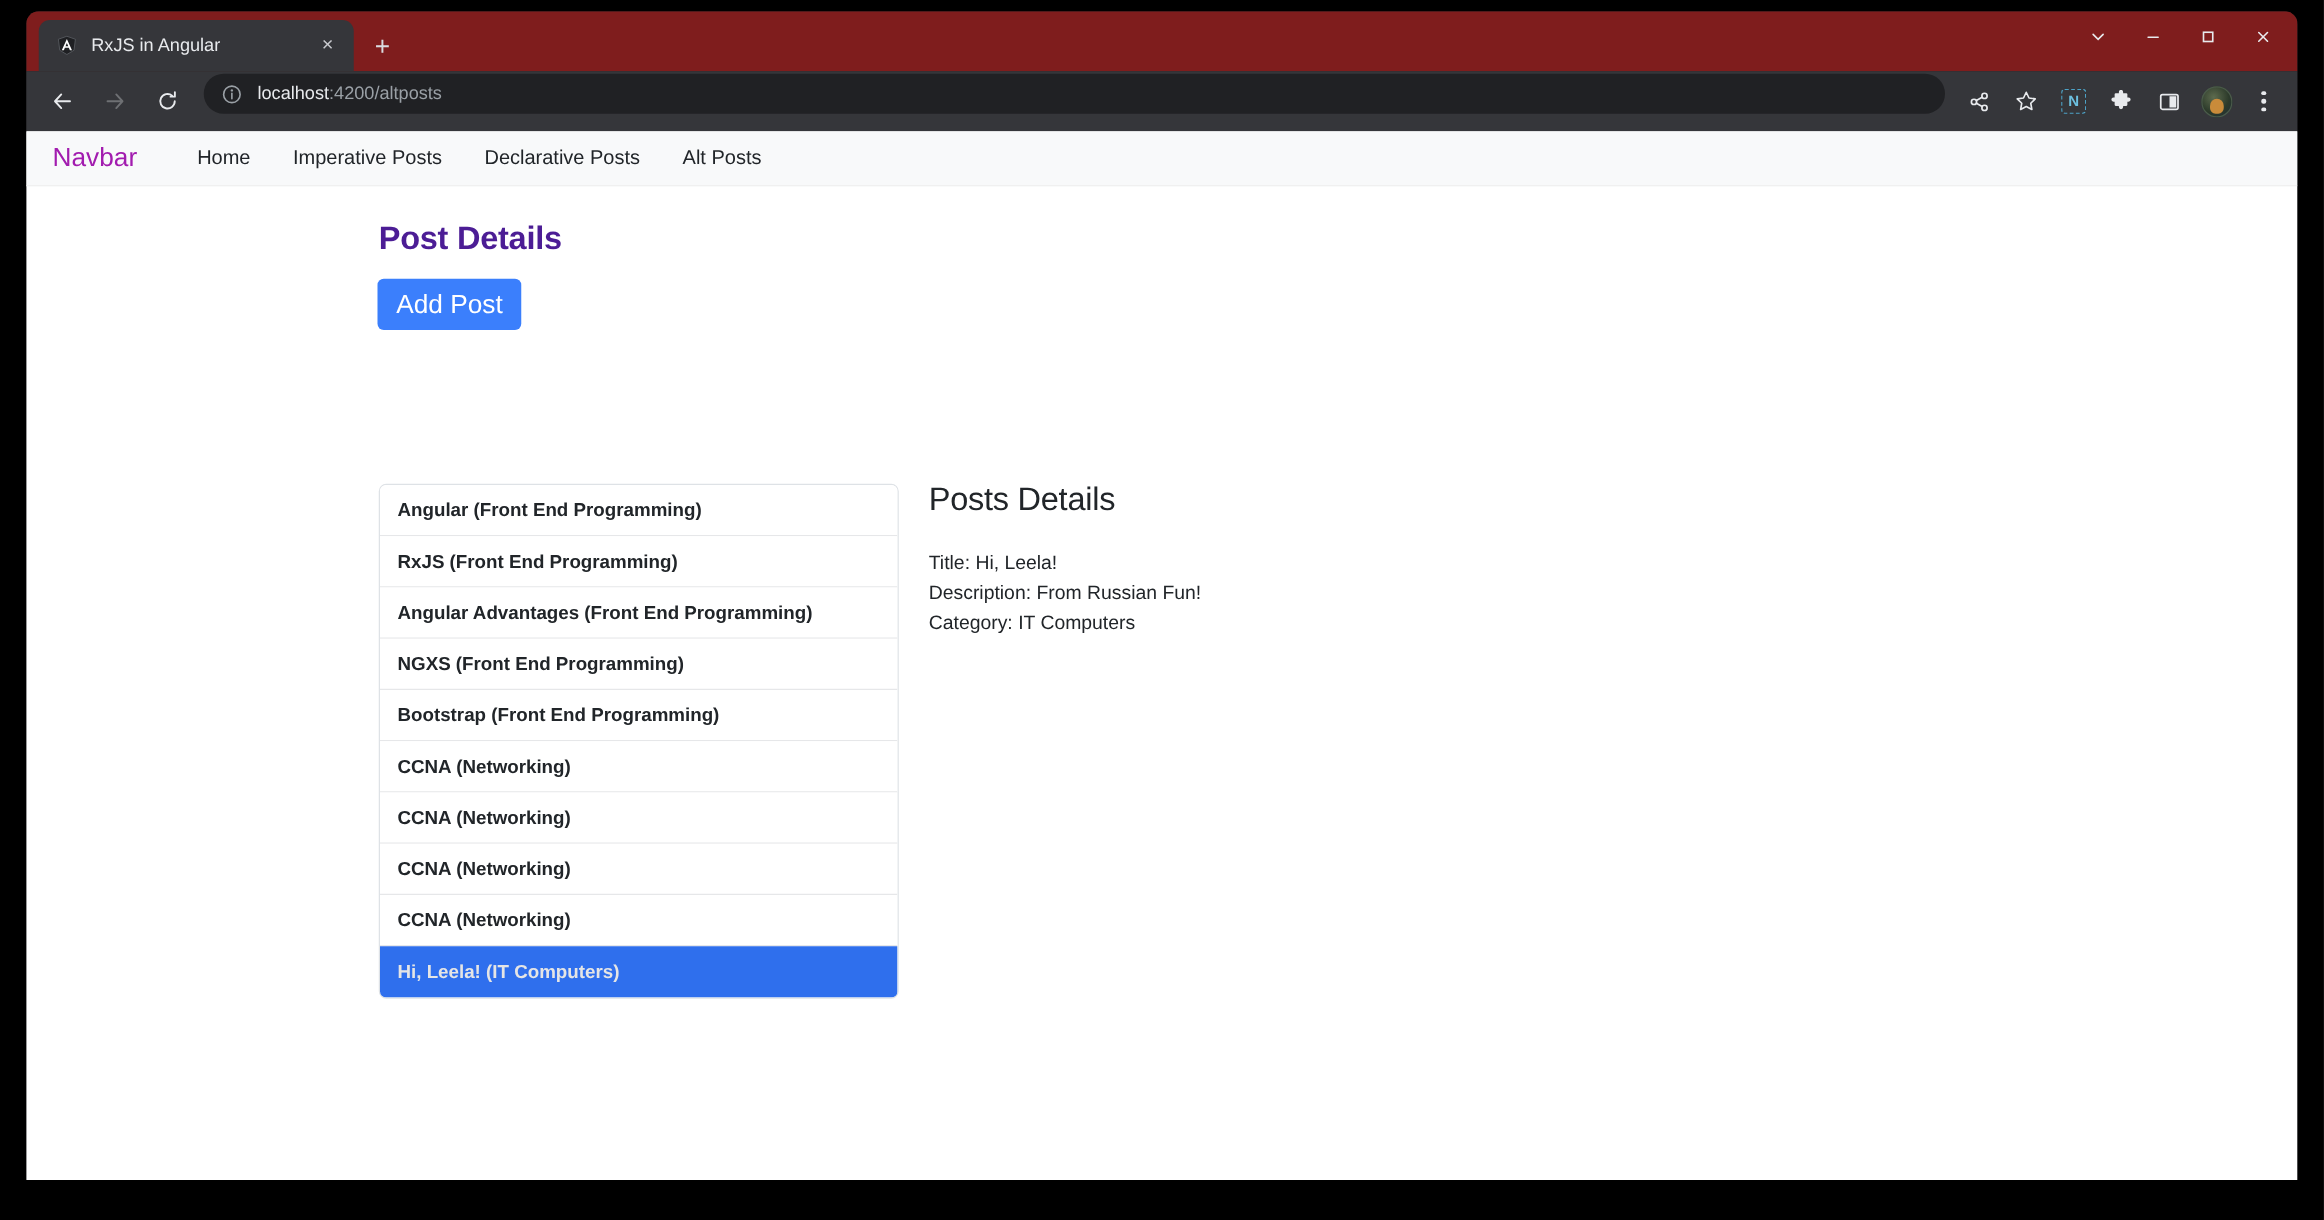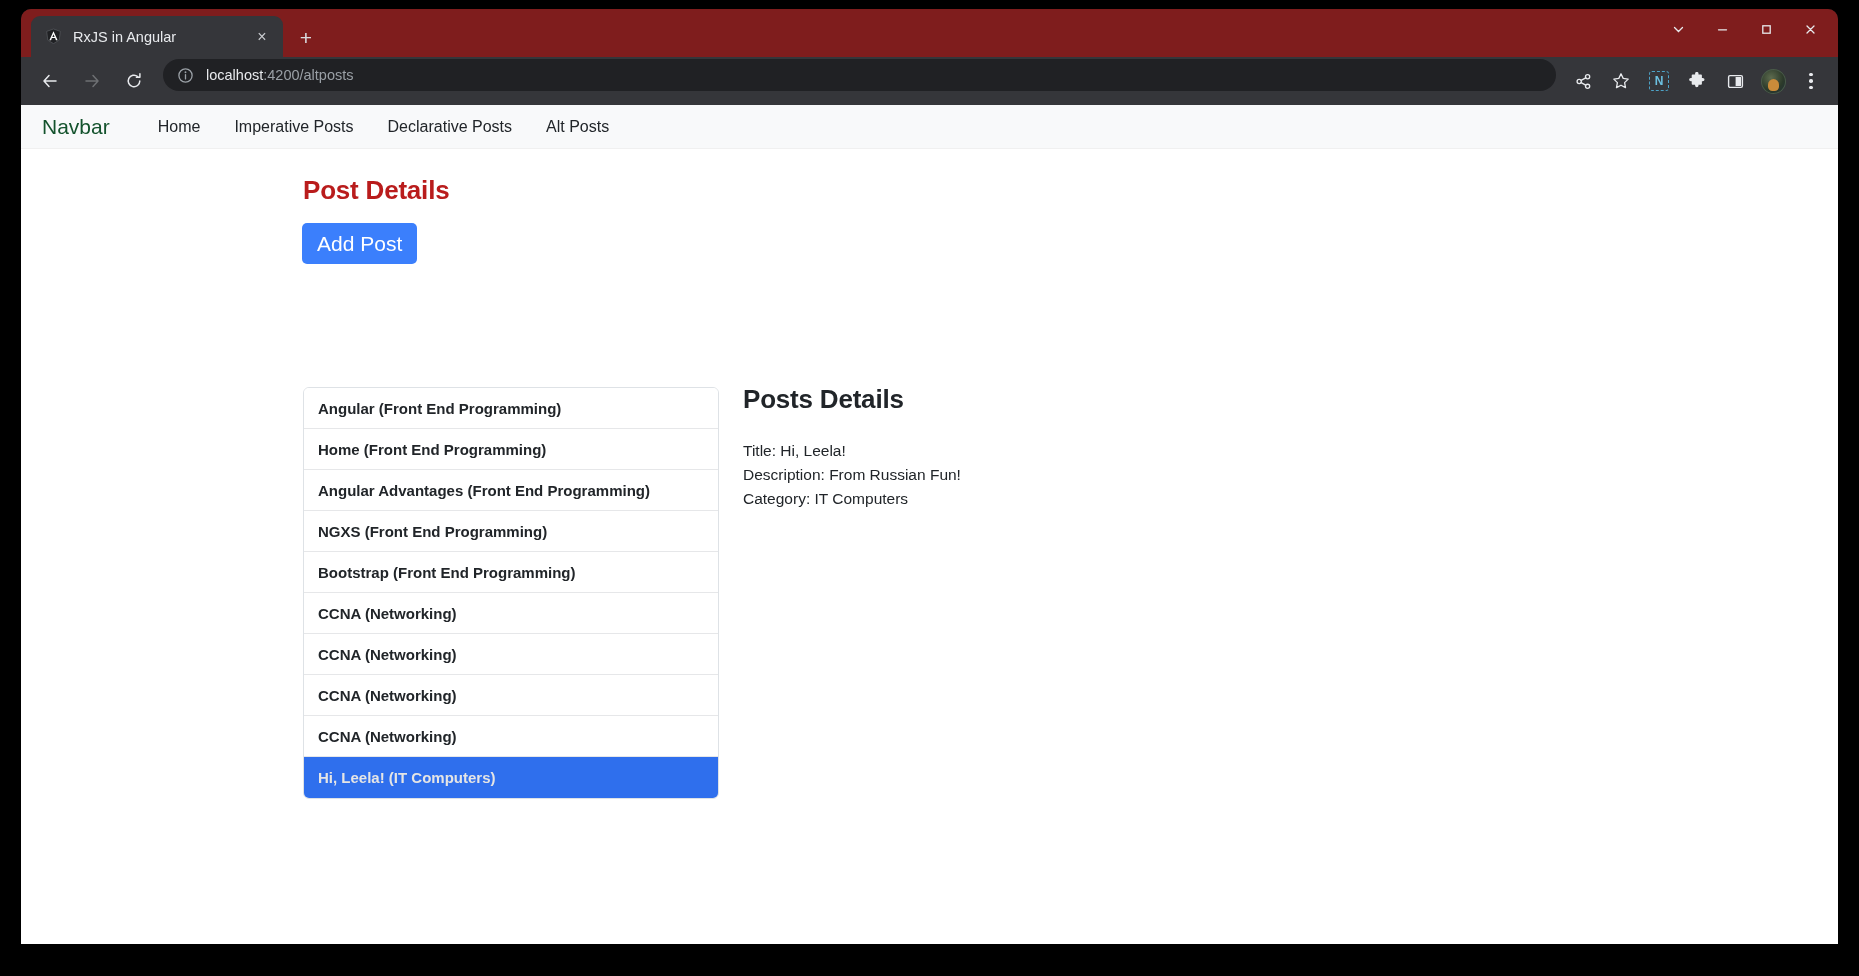--- a/index.html
+++ b/index.html
@@ -186,21 +186,21 @@
   .site-navbar {
     height: 44px;
     background: #f8f9fa;
     display: flex;
     align-items: center;
     padding: 0 16px 0 21px;
     border-bottom: 1px solid #f0f0f0;
   }
   .brand {
     font-size: 21px;
-    color: #14532d;
+    color: #a21caf;
     margin-right: 37px;
     white-space: nowrap;
   }
   .nav-links {
     display: flex;
     align-items: center;
     gap: 12px;
   }
   .nav-link {
     font-size: 16px;
@@ -212,21 +212,21 @@
   
   .content {
     position: relative;
     padding: 20px 0 0 0;
   }
   .page-title {
     position: absolute;
     left: 282px; top: 26px;
     font-size: 26px;
     font-weight: bold;
-    color: #b91c1c;
+    color: #4c1d95;
     letter-spacing: -0.2px;
   }
   .add-post-btn {
     position: absolute;
     left: 281px; top: 74px;
     background: #3b7ffc;
     color: #ffffff;
     border: none;
     border-radius: 5px;
     font-size: 21px;
@@ -265,21 +265,21 @@
     border-bottom-color: #2f6fed;
   }
 
   .details-panel {
     position: absolute;
     left: 722px; top: 235px;
     width: 520px;
   }
   .details-title {
     font-size: 26px;
-    font-weight: bold;
+    font-weight: normal;
     color: #212529;
     margin-bottom: 24px;
     letter-spacing: -0.2px;
   }
   .detail-line {
     font-size: 15.5px;
     color: #212529;
     line-height: 24px;
   }
 </style>
@@ -408,21 +408,21 @@
     </div>
 
     <div class="content">
 
       <h1 class="page-title">Post Details</h1>
 
       <button class="add-post-btn">Add Post</button>
 
       <div class="list-group">
         <div class="list-item">Angular (Front End Programming)</div>
-        <div class="list-item">Home (Front End Programming)</div>
+        <div class="list-item">RxJS (Front End Programming)</div>
         <div class="list-item">Angular Advantages (Front End Programming)</div>
         <div class="list-item">NGXS (Front End Programming)</div>
         <div class="list-item">Bootstrap (Front End Programming)</div>
         <div class="list-item">CCNA (Networking)</div>
         <div class="list-item">CCNA (Networking)</div>
         <div class="list-item">CCNA (Networking)</div>
         <div class="list-item">CCNA (Networking)</div>
         <div class="list-item active">Hi, Leela! (IT Computers)</div>
       </div>
 

